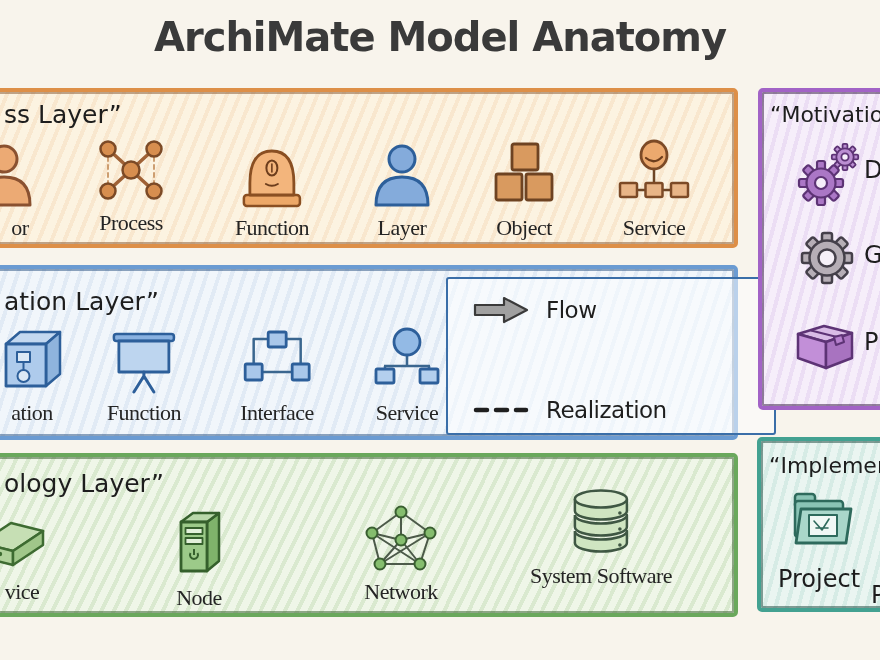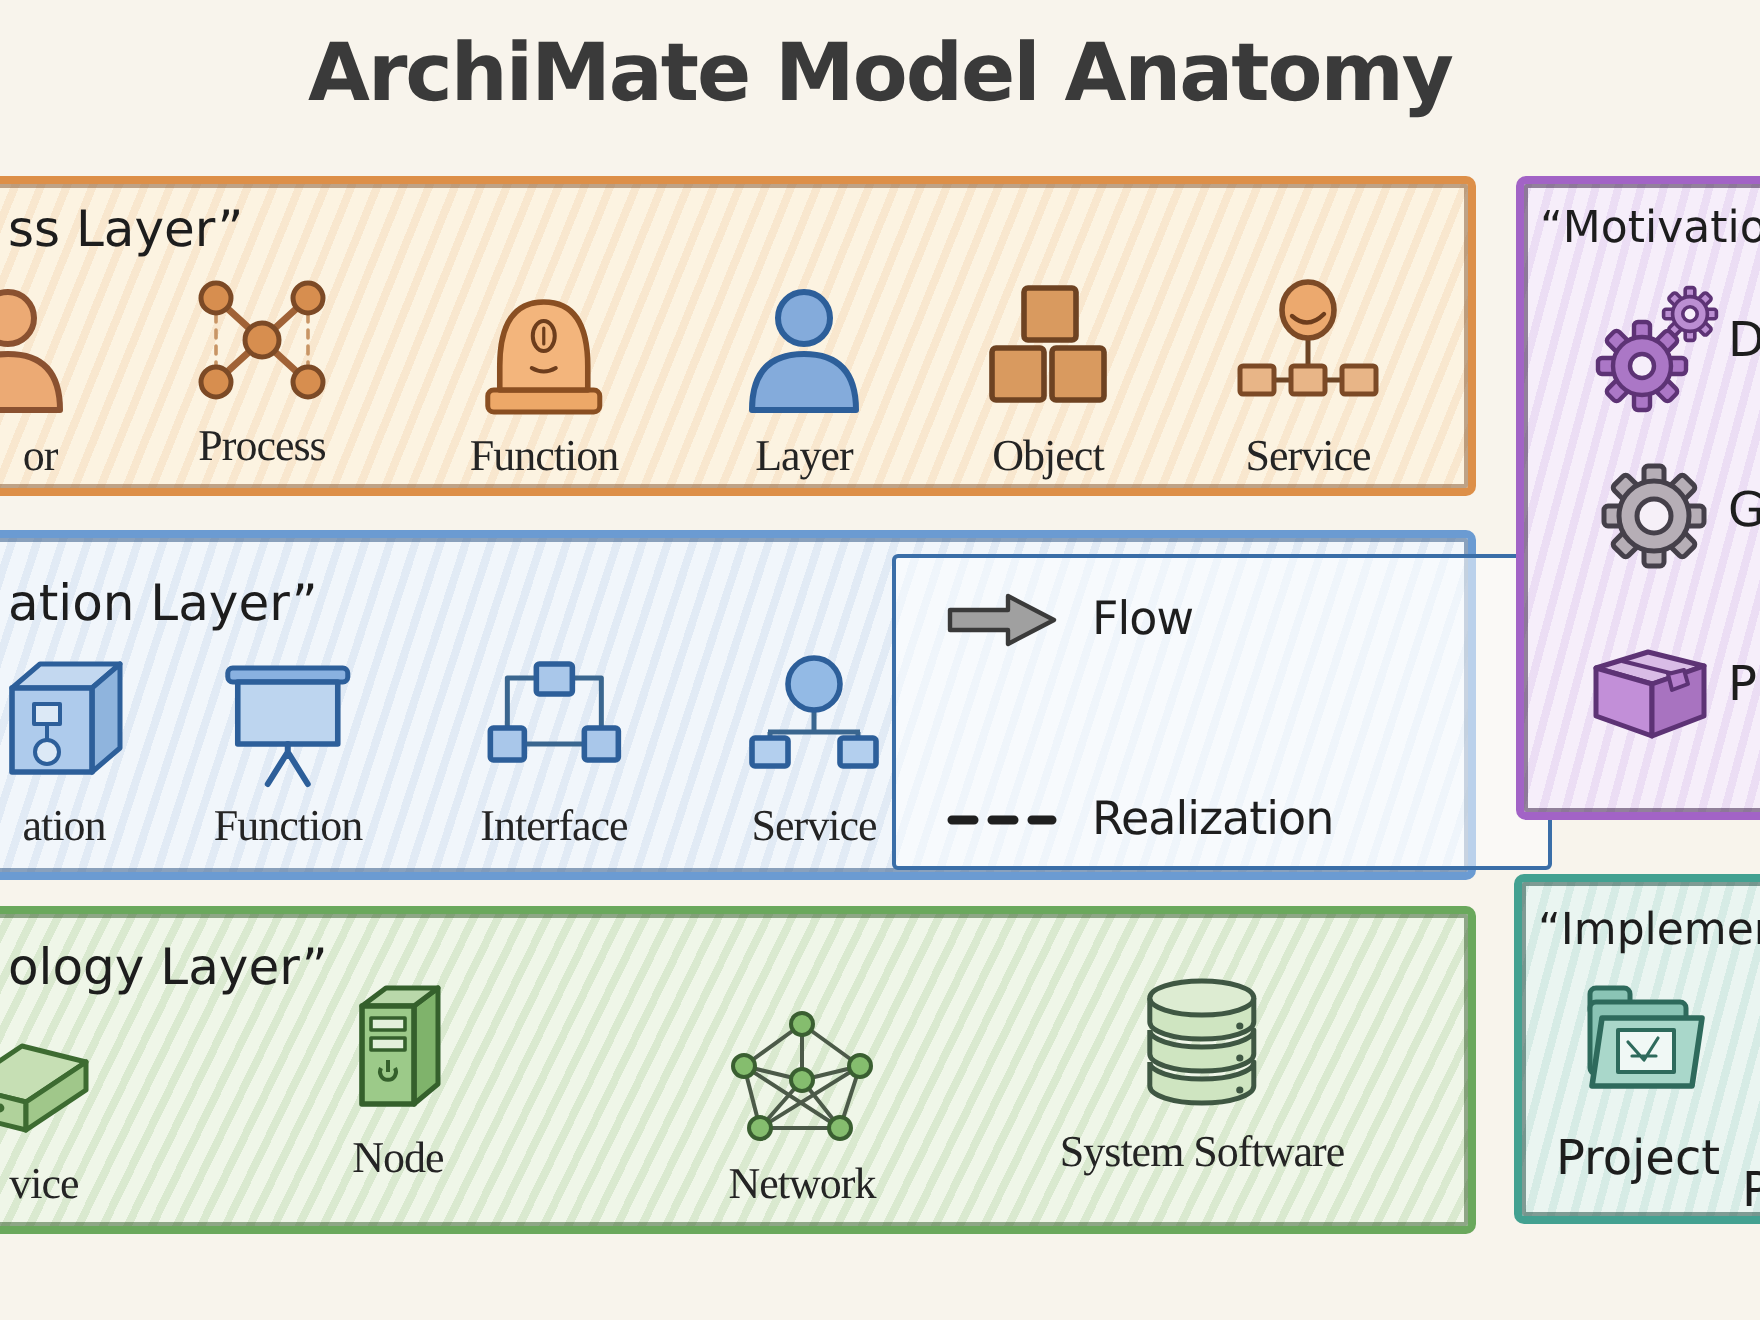--- a/index.html
+++ b/index.html
@@ -252,21 +252,21 @@
           <polygon points="6,32 36,12 68,20 38,40" fill="#c6dfb4" stroke="#3d6b31" stroke-width="2.5"></polygon>
           <polygon points="6,32 6,46 38,54 38,40" fill="#b0d29b" stroke="#3d6b31" stroke-width="2.5"></polygon>
           <polygon points="38,40 68,20 68,34 38,54" fill="#a0c78a" stroke="#3d6b31" stroke-width="2.5"></polygon>
           <circle cx="15" cy="40" r="2.2" fill="#3d6b31"></circle>
           <circle cx="25" cy="43" r="2.2" fill="#3d6b31"></circle>
         </svg>
       </div>
       <div class="item-label" style="transform:translateX(10px);">vice</div>
     </div>
 
-    <div class="item" style="left:245px; top:29px;">
+    <div class="item" style="left:245px; top:48px;">
       <div class="icon-box" style="height:76px;">
         <svg width="72" height="74" viewBox="0 0 72 74" stroke-linejoin="round">
           <polygon points="44,15 56,6 56,54 44,64" fill="#7fb36b" stroke="#35602c" stroke-width="2.5"></polygon>
           <polygon points="18,15 30,6 56,6 44,15" fill="#b9d8aa" stroke="#35602c" stroke-width="2.5"></polygon>
           <rect x="18" y="15" width="26" height="49" fill="#9cca89" stroke="#35602c" stroke-width="2.8"></rect>
           <rect x="22.5" y="21" width="17" height="6" fill="#e2f0da" stroke="#35602c" stroke-width="1.8"></rect>
           <rect x="22.5" y="31" width="17" height="6" fill="#e2f0da" stroke="#35602c" stroke-width="1.8"></rect>
           <path d="M27.5,46 a4,4 0 1 0 7,0 M31,42 v6" fill="none" stroke="#35602c" stroke-width="2"></path>
         </svg>
       </div>

